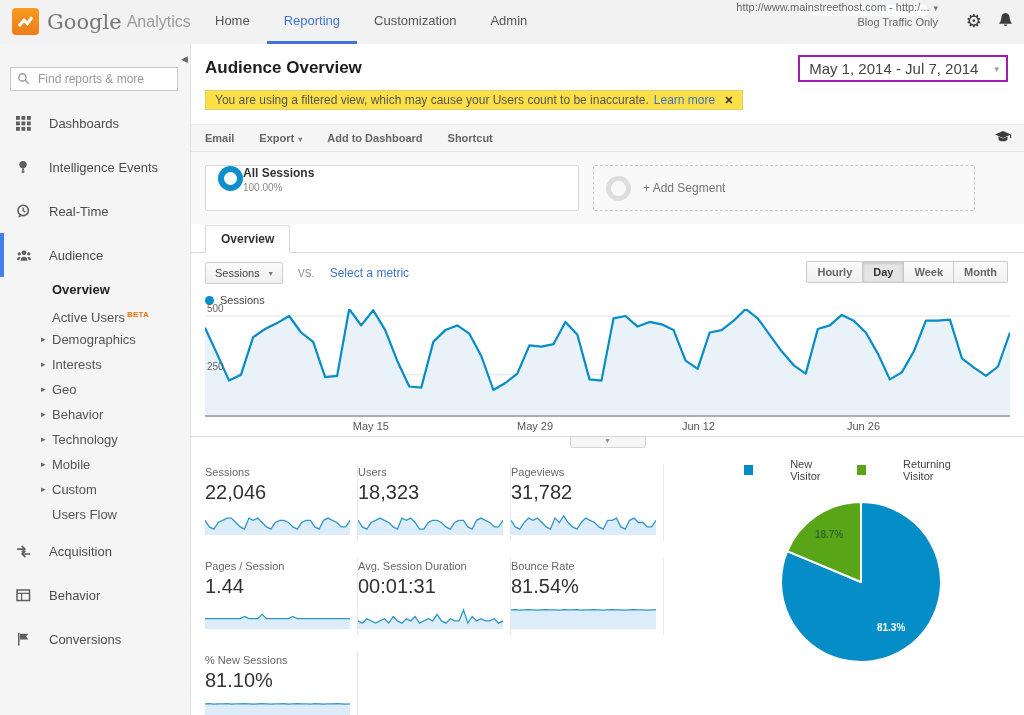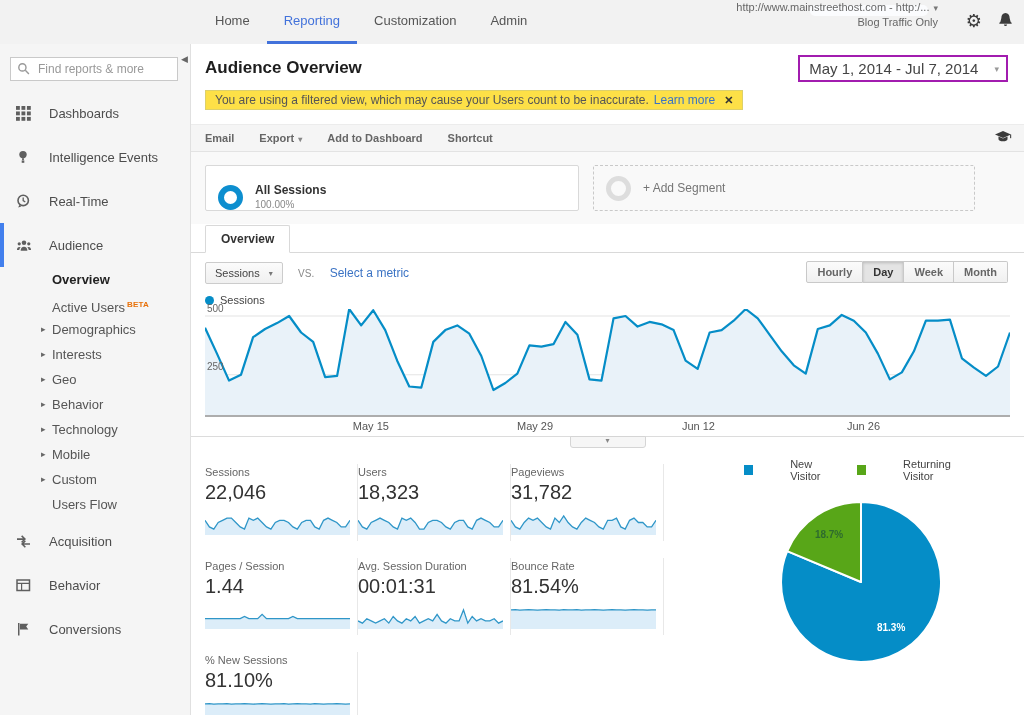--- a/index.html
+++ b/index.html
@@ -16,21 +16,21 @@
   .topnav-item.active{color:#4272db;border-bottom-color:#4272db;}
   .redact{position:absolute;right:96px;top:5px;width:118px;height:11px;background:#fbfcfe;border-radius:5px;}
   .account{position:absolute;right:86px;top:0;text-align:right;font-size:11px;color:#666;line-height:14px;cursor:pointer;}
   .account .caret{color:#777;font-size:9px;margin-left:4px;}
   .top-icon{position:absolute;top:11px;color:#3c3c3c;cursor:pointer;}
   .gear-i{right:42px;font-size:18px;line-height:20px;}
   .bell-i{right:10px;}
   
   .sidebar{position:absolute;left:0;top:44px;bottom:0;width:190px;background:#f5f5f5;border-right:1px solid #e0e0e0;}
   .collapse{position:absolute;right:2px;top:10px;font-size:9px;color:#666;cursor:pointer;}
-  .search{position:relative;margin:13px 12px 4px 10px;}
+  .search{position:relative;margin:23px 12px 4px 10px;}
   .search input{width:100%;box-sizing:border-box;height:24px;border:1px solid #c9c9c9;background:#fff;padding:0 6px 0 27px;font-size:12px;color:#333;outline:none;font-family:"Liberation Sans",sans-serif;}
   .search input::placeholder{color:#999;}
   .search .sicon{position:absolute;left:7px;top:5px;color:#999;}
   .snav{list-style:none;margin:10px 0 0;padding:0;font-size:13px;color:#4d4d4d;}
   .snav .top-item{display:flex;align-items:center;height:44px;padding-left:16px;gap:15px;cursor:pointer;position:relative;}
   .snav .top-item .icn{width:18px;height:16px;color:#5f5f5f;flex:none;display:flex;align-items:center;}
   .snav .top-item.active-root::before{content:"";position:absolute;left:0;top:0;bottom:0;width:4px;background:#427fed;}
   .children{list-style:none;margin:0 0 2px;padding:0;}
   .children li{height:25px;line-height:25px;padding-left:52px;color:#555;cursor:pointer;position:relative;}
   .children li.current{font-weight:bold;color:#222;}
@@ -45,21 +45,21 @@
   .datepicker .dcaret{padding:0 7px;color:#999;font-size:9px;}
   .banner-row{padding-left:14px;height:27px;}
   .banner{display:inline-flex;align-items:center;background:#fde047;border:1px solid #ddd06a;padding:2px 9px;font-size:12px;color:#555;}
   .banner .blink{color:#3b73c4;margin-left:5px;cursor:pointer;}
   .banner .x{margin-left:9px;color:#333;font-weight:bold;font-size:11px;cursor:pointer;}
   .toolbar{margin-top:7px;height:26px;background:#f5f5f5;border-top:1px solid #ececec;border-bottom:1px solid #e3e3e3;display:flex;align-items:center;padding-left:14px;position:relative;}
   .tb{font-size:11px;font-weight:bold;color:#666;margin-right:25px;cursor:pointer;}
   .tb .caret{font-size:8px;color:#888;margin-left:4px;}
   .grad{position:absolute;right:12px;top:5px;color:#3c3c3c;cursor:pointer;}
   .segments{height:72px;background:#f9f9f9;display:flex;align-items:center;padding-left:14px;gap:14px;}
-  .seg-card{width:360px;height:44px;background:#fff;border:1px solid #d9d9d9;border-radius:2px;display:flex;align-items:flex-end;padding-left:12px;gap:12px;cursor:pointer;}
+  .seg-card{width:360px;height:44px;background:#fff;border:1px solid #d9d9d9;border-radius:2px;display:flex;align-items:flex-start;padding-left:12px;cursor:pointer;}
   .ring{width:13px;height:13px;border:6px solid #0d8ecf;border-radius:50%;background:#fff;flex:none;}
   .seg-name{font-size:12px;font-weight:bold;color:#333;}
   .seg-pct{font-size:10px;color:#888;margin-top:2px;}
   .seg-add{width:368px;height:44px;border:1px dashed #c9c9c9;border-radius:2px;display:flex;align-items:center;padding-left:12px;gap:12px;font-size:12px;color:#757575;cursor:pointer;}
   .ring-gray{width:15px;height:15px;border:5px solid #ddd;border-radius:50%;flex:none;}
   .tabrow{height:28px;border-bottom:1px solid #d9d9d9;padding-left:14px;display:flex;align-items:flex-end;}
   .tab{background:#fff;border:1px solid #d9d9d9;border-bottom-color:#fff;margin-bottom:-1px;padding:6px 15px;font-size:12px;font-weight:bold;color:#333;border-radius:2px 2px 0 0;cursor:pointer;}
   .controls{position:relative;height:38px;padding:9px 0 0 14px;box-sizing:border-box;}
   .metric-btn{display:inline-flex;align-items:center;gap:9px;border:1px solid #ccc;border-radius:2px;background:linear-gradient(#fbfbfb,#f0f0f0);padding:4px 9px;font-size:11px;color:#444;cursor:pointer;}
   .metric-btn .caret{font-size:8px;color:#777;}
@@ -91,20 +91,29 @@
   .sq{width:10px;height:10px;display:inline-block;margin-right:5px;}
   .pie-wrap{position:relative;width:170px;height:170px;margin:15px auto 0;}
   .pie-label{position:absolute;font-size:10px;font-weight:bold;transform:translate(-50%,-50%);}
 </style>
 </head>
 <body>
 
 <div class="app">
 
   <div class="topbar">
+    <div class="logo">
+      <span class="logo-icon">
+        <svg width="19" height="19" viewBox="0 0 19 19">
+            <path d="M3 14 8 8.2l3.4 3.4L16 5.2" fill="none" stroke="#fff" stroke-width="3"></path>
+          </svg>
+      </span>
+      <span class="logo-google">Google</span>
+      <span class="logo-analytics">Analytics</span>
+    </div>
     <div class="topnav">
       <div class="topnav-item">Home</div>
       <div class="topnav-item active">Reporting</div>
       <div class="topnav-item">Customization</div>
       <div class="topnav-item">Admin</div>
     </div>
     <div class="redact"></div>
     <div class="account">
       <div><span>http://www.mainstreethost.com - http:/...</span><span class="caret">▾</span></div>
       <div>Blog Traffic Only</div>

